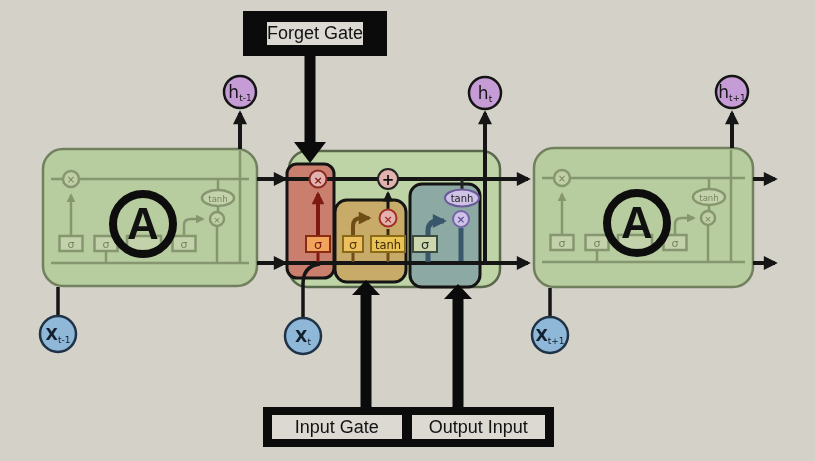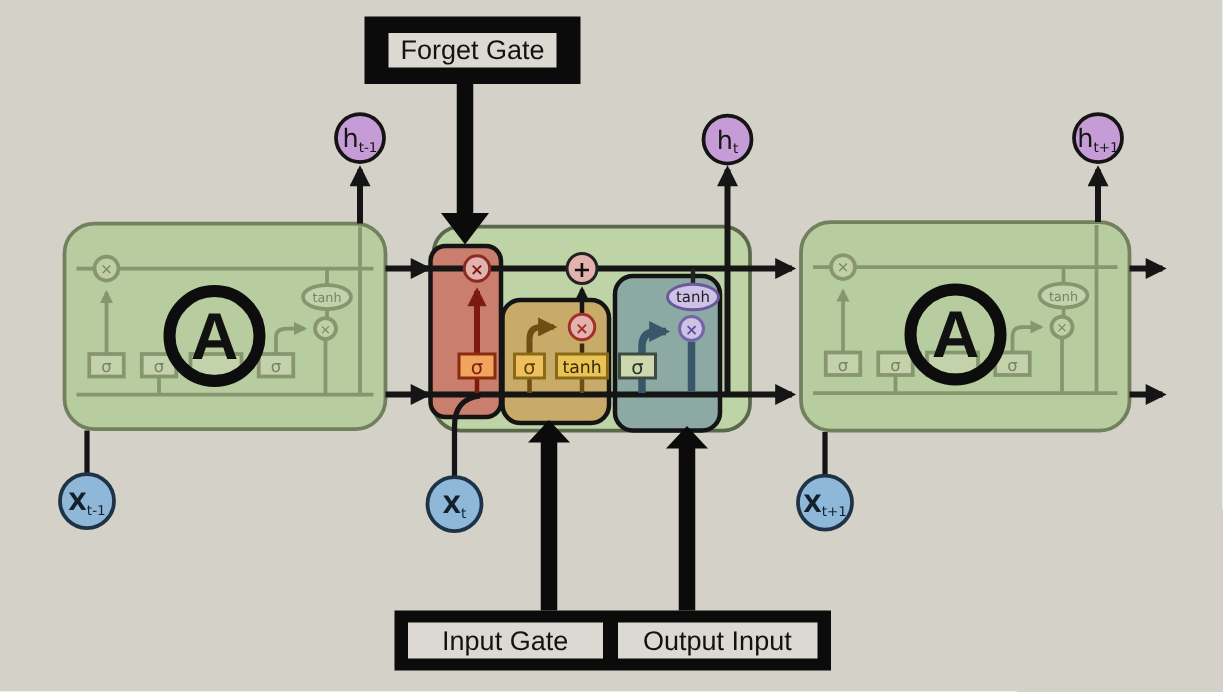--- a/index.html
+++ b/index.html
@@ -5,21 +5,21 @@
   html,body{margin:0;padding:0;background:#fff;}
   #stage{position:relative;width:815px;height:461px;background:#d4d1c9;overflow:hidden;
          font-family:"Liberation Sans",sans-serif;}
   #stage svg{position:absolute;left:0;top:0;}
   svg text{font-family:"DejaVu Sans",sans-serif;}
   .callout{position:absolute;background:#0b0b0b;display:flex;align-items:center;justify-content:center;box-sizing:border-box;}
   .callout-inner{background:#dcd9d2;color:#121212;font-size:18px;line-height:23px;
                  display:flex;align-items:center;justify-content:center;box-sizing:border-box;
                  font-family:"Liberation Sans",sans-serif;white-space:nowrap;}
   #forget-box{left:243px;top:11px;width:144px;height:45px;padding:0 12px;}
-  #forget-box .callout-inner{width:112px;height:23px;}
+  #forget-box .callout-inner{width:96px;height:23px;}
   #bottom-box{left:263px;top:407px;width:291px;height:40px;gap:10px;padding:0 9px;text-align:center;}
   #bottom-box .ci-a{width:130px;height:24px;}
   #bottom-box .ci-b{width:134px;height:24px;}
 </style>
 </head>
 <body>
 
 <div id="stage">
 
 <svg width="815" height="461" viewBox="0 0 815 461">

